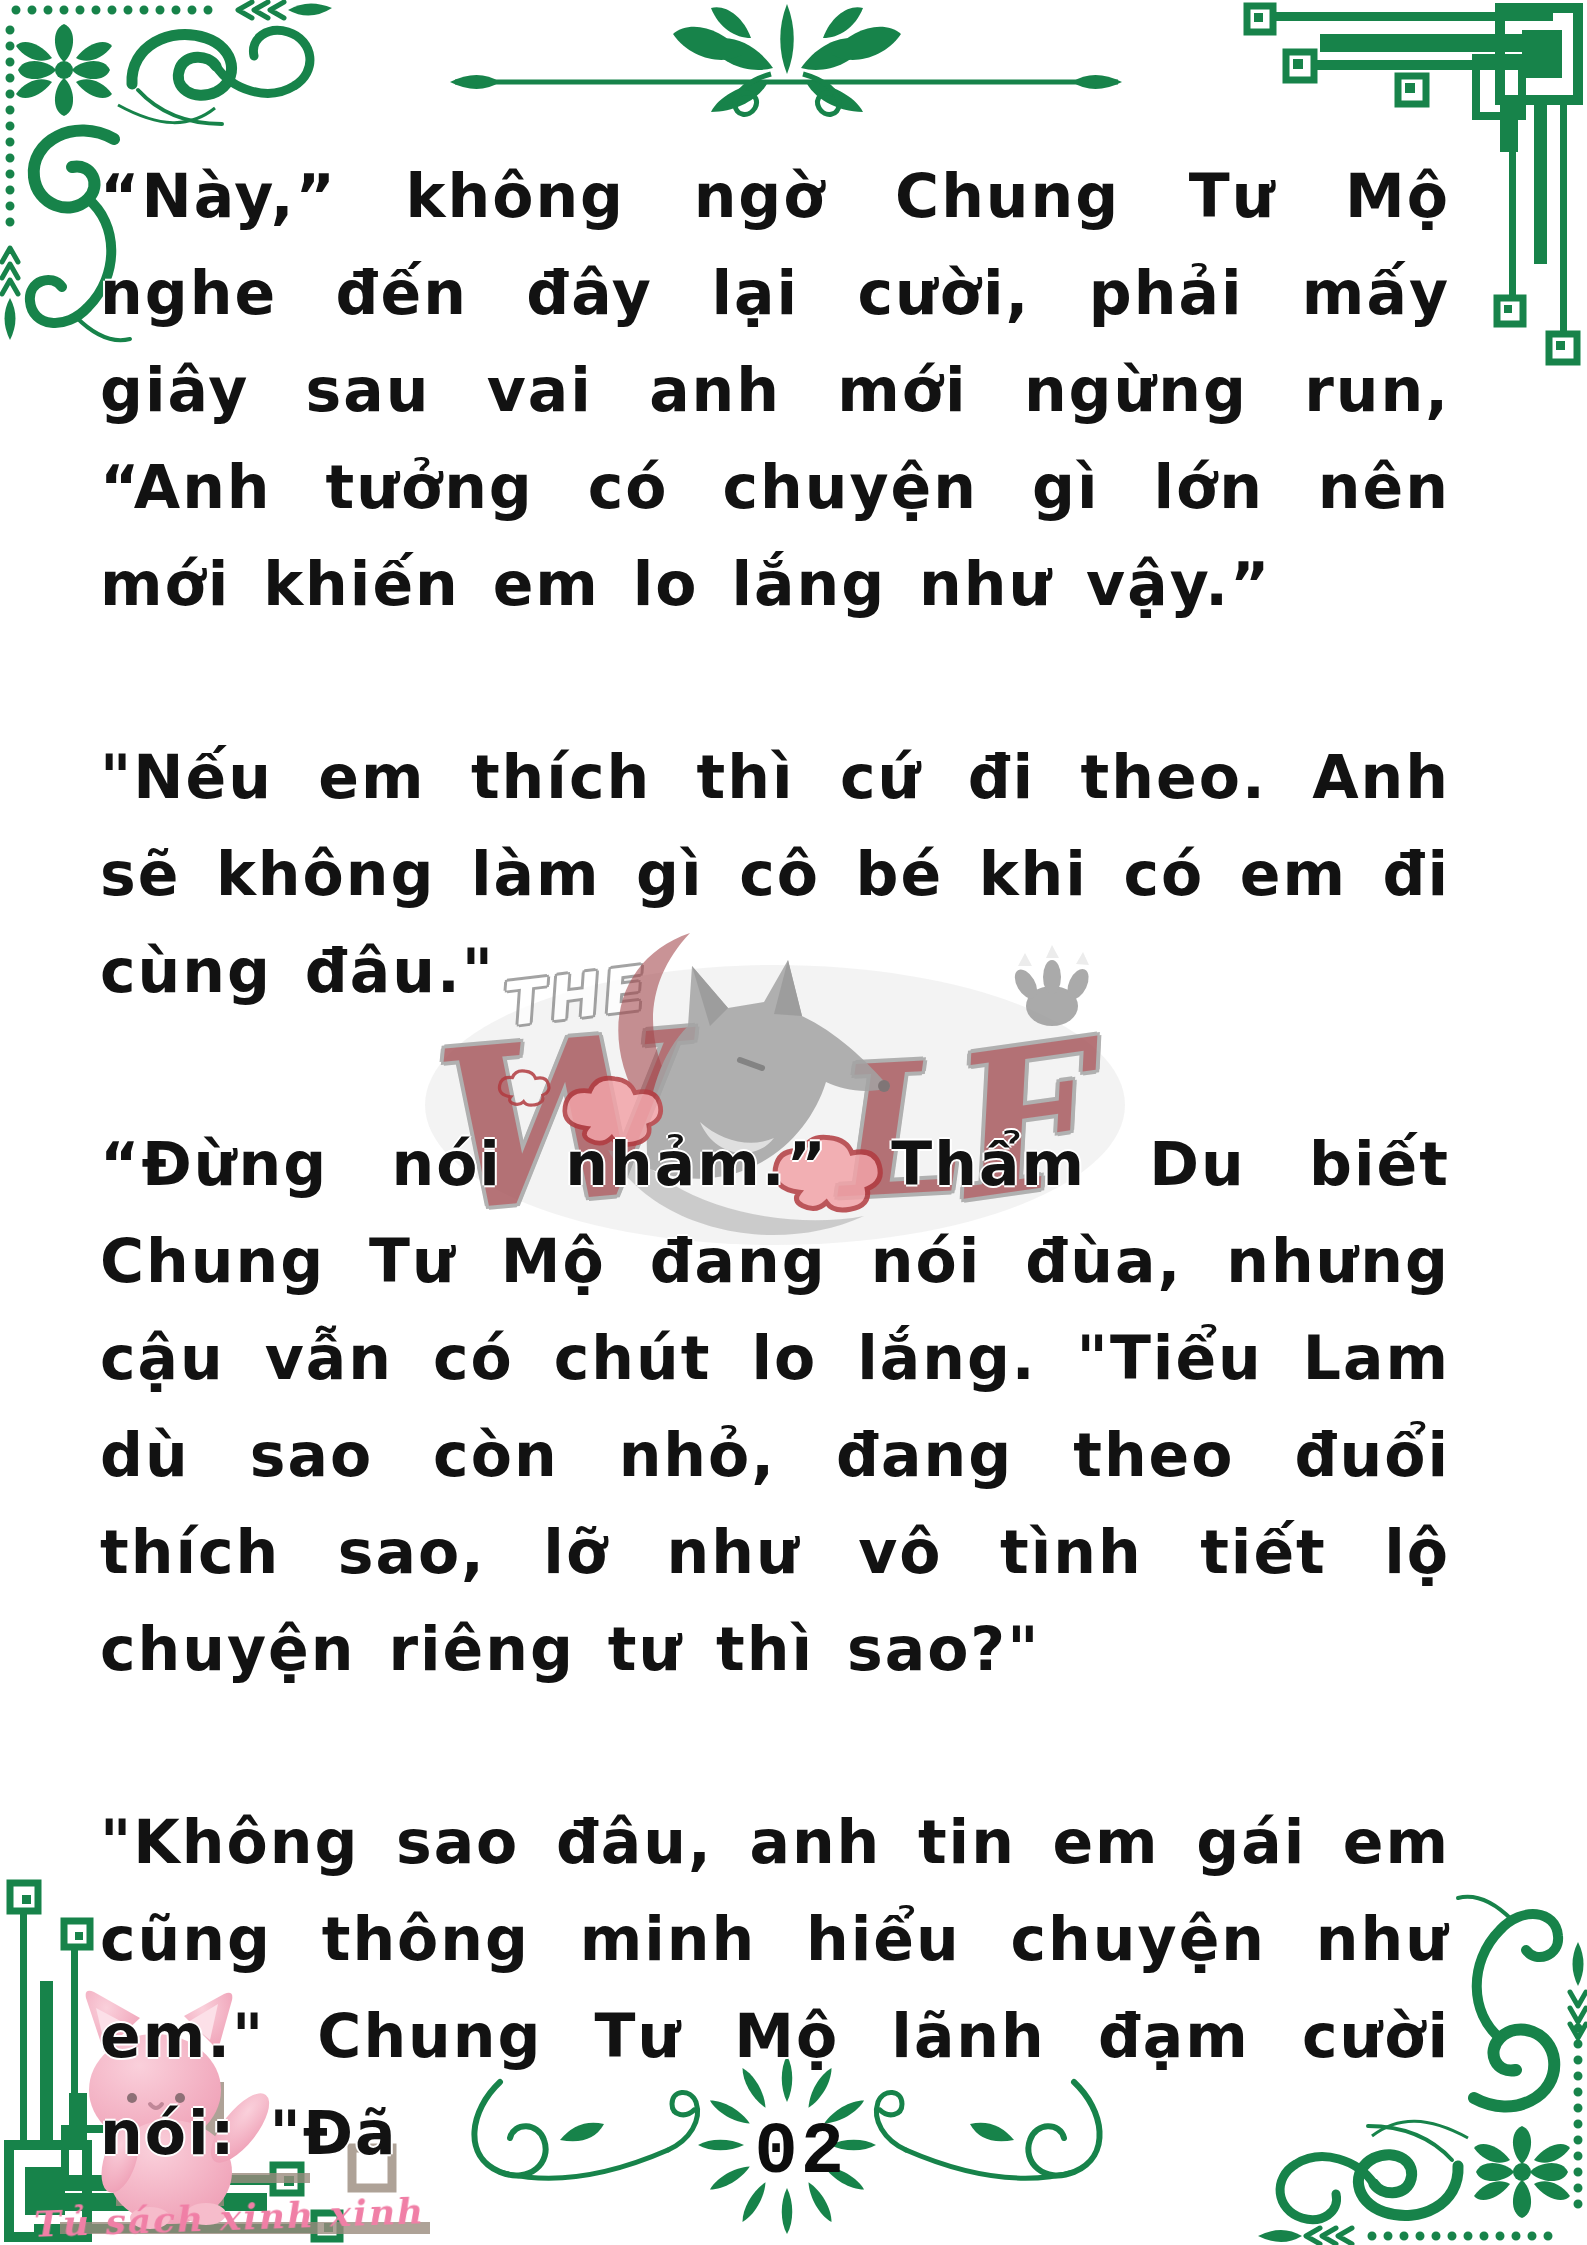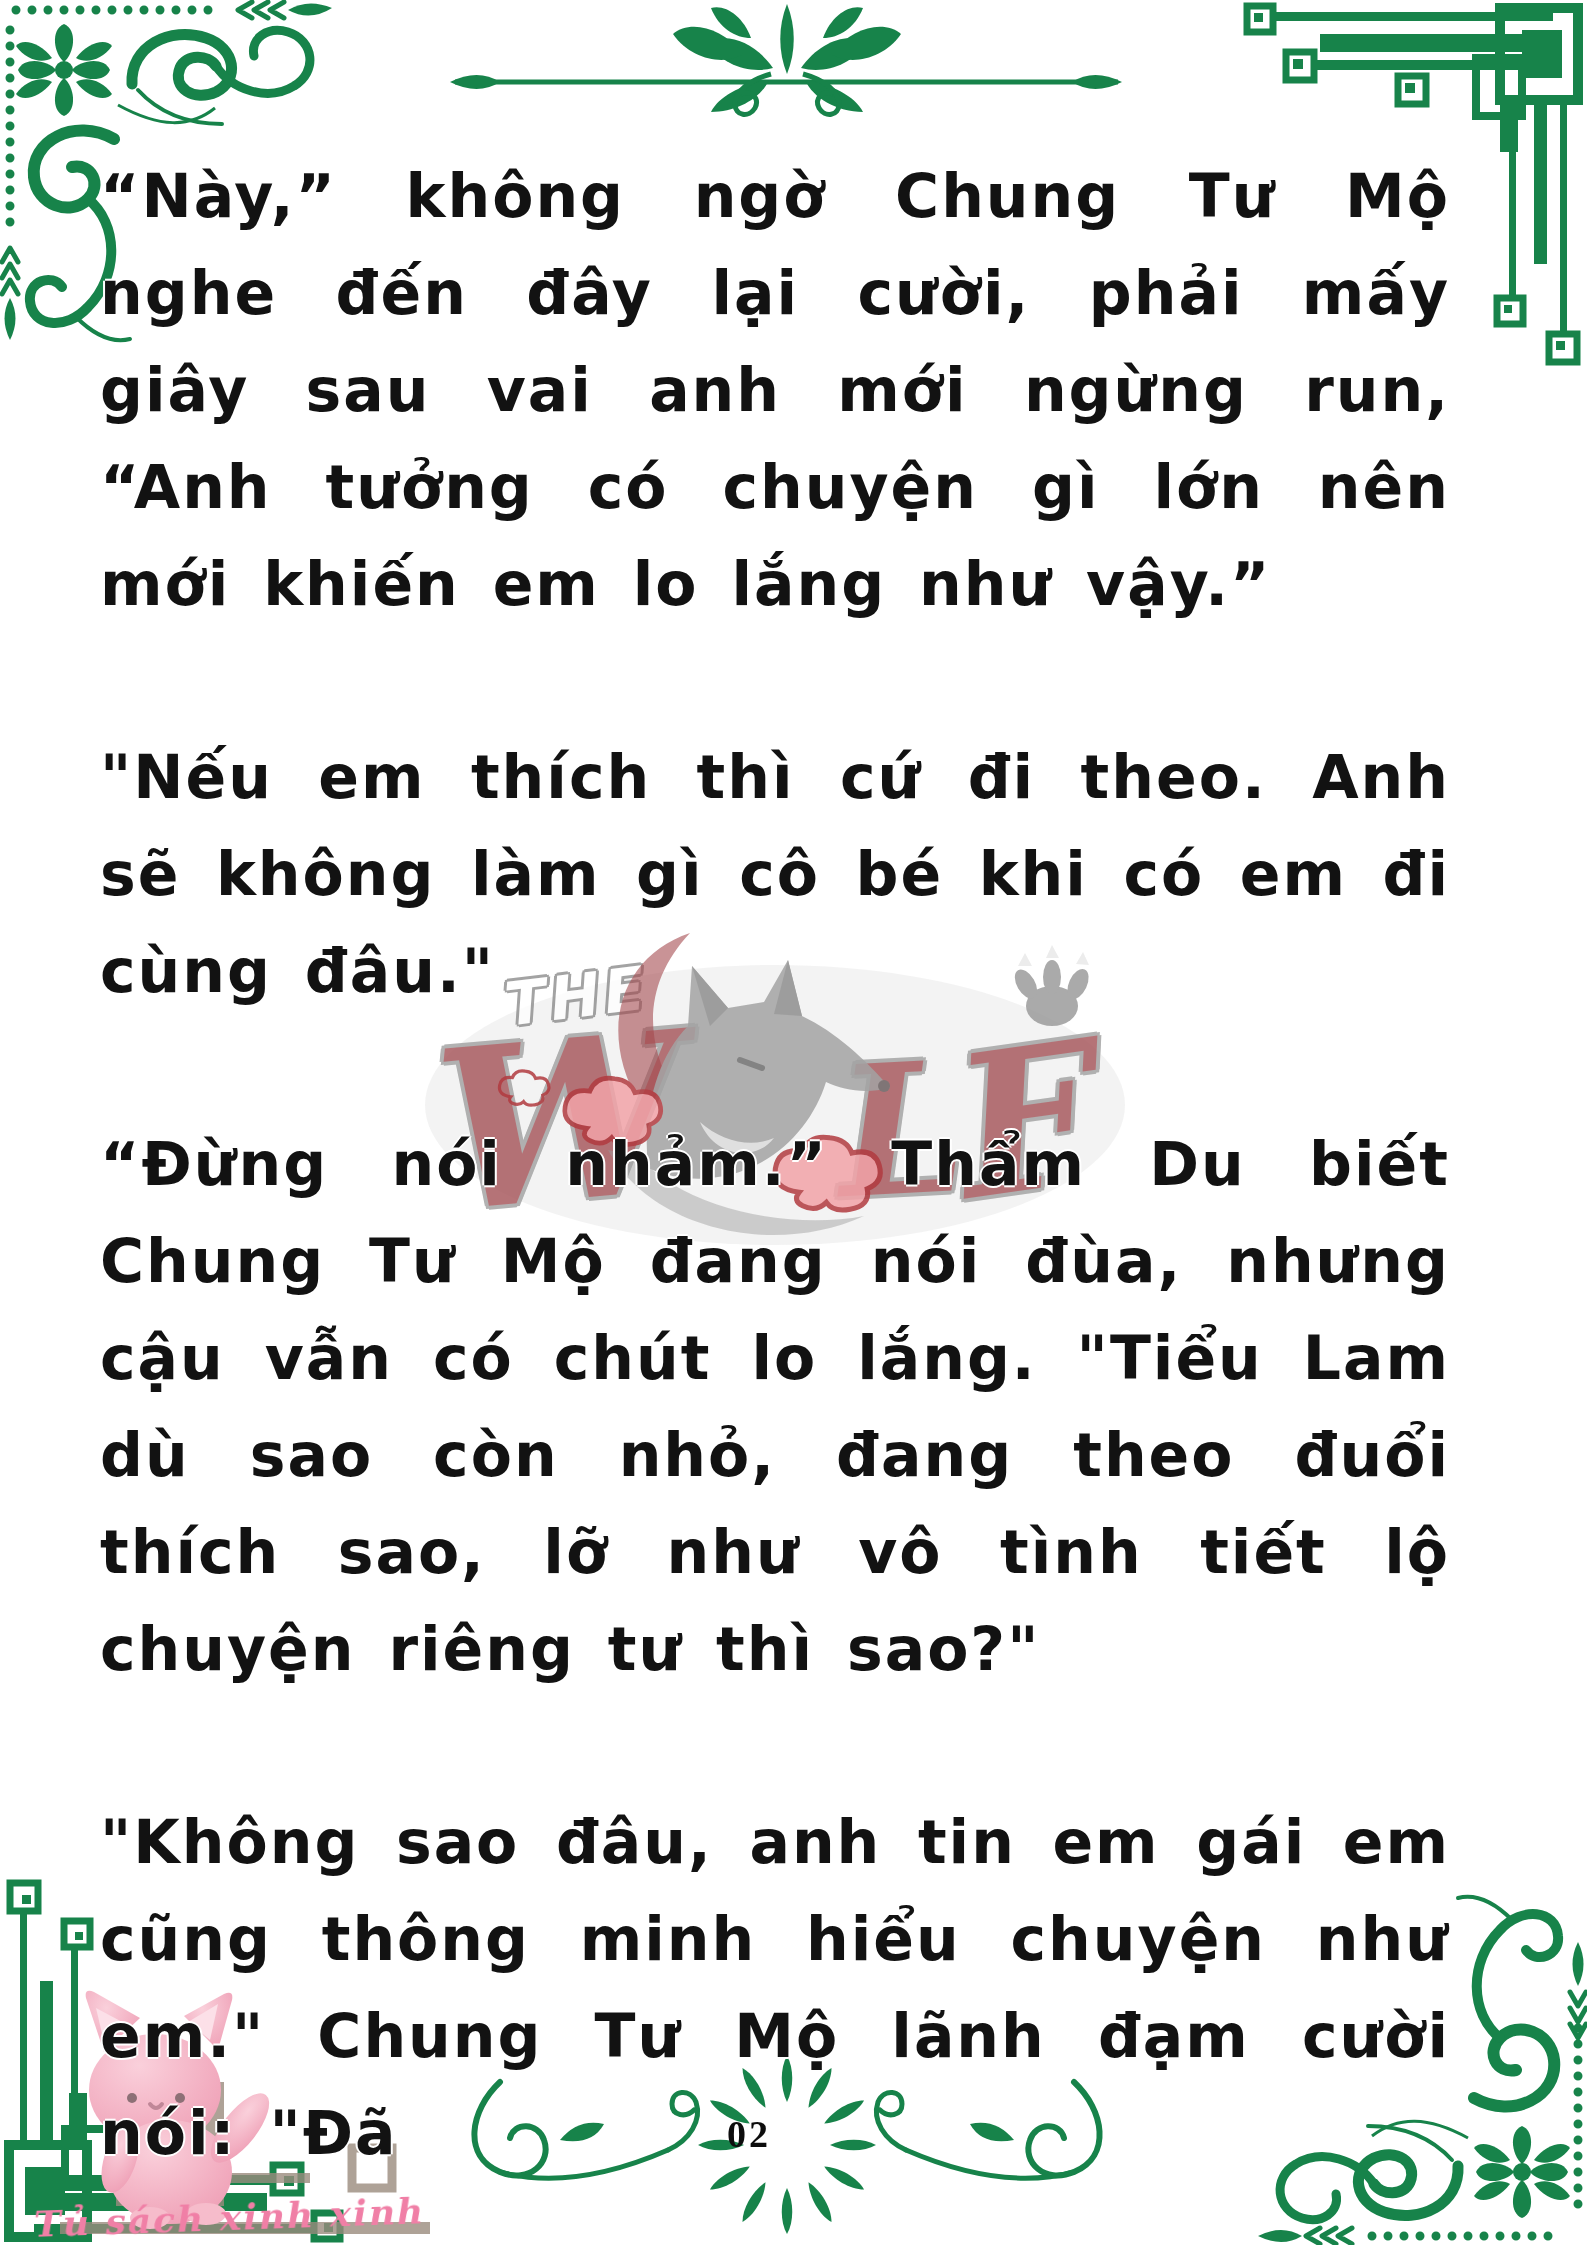--- a/index.html
+++ b/index.html
@@ -29,22 +29,22 @@
   .wm-f{left:958px;top:1022px;font-size:196px;transform:rotate(-8deg);}
 
   
   .text{position:absolute;left:100px;top:148px;width:1362px;z-index:3;
         font-size:60px;line-height:97px;font-weight:bold;color:#121212;
         letter-spacing:2px;word-spacing:10px;text-align:justify;
         text-shadow:2px 0 0 #fff,-2px 0 0 #fff,0 2px 0 #fff,0 -2px 0 #fff;}
   .text p{margin:0 12px 96px 0;}
 
   .pagenum{position:absolute;left:727px;top:2112px;width:120px;z-index:4;
-        text-align:left;font-size:38px;font-weight:bold;letter-spacing:3px;color:#0d0d0d;
-        font-family:Liberation Serif, serif;}
+        text-align:right;font-size:72px;font-weight:bold;letter-spacing:3px;color:#0d0d0d;
+        font-family:Liberation Mono, monospace;}
   .credit{position:absolute;left:34px;top:2196px;z-index:4;
         font-family:"DejaVu Serif","Liberation Serif",serif;font-style:italic;font-weight:bold;
         font-size:36px;color:#F07FA6;letter-spacing:2px;transform:rotate(-2deg);}
 </style>
 </head>
 <body>
 
 <div class="page">
 
   <svg id="orn-layer" class="layer" viewBox="0 0 1587 2245" xmlns="http://www.w3.org/2000/svg">

